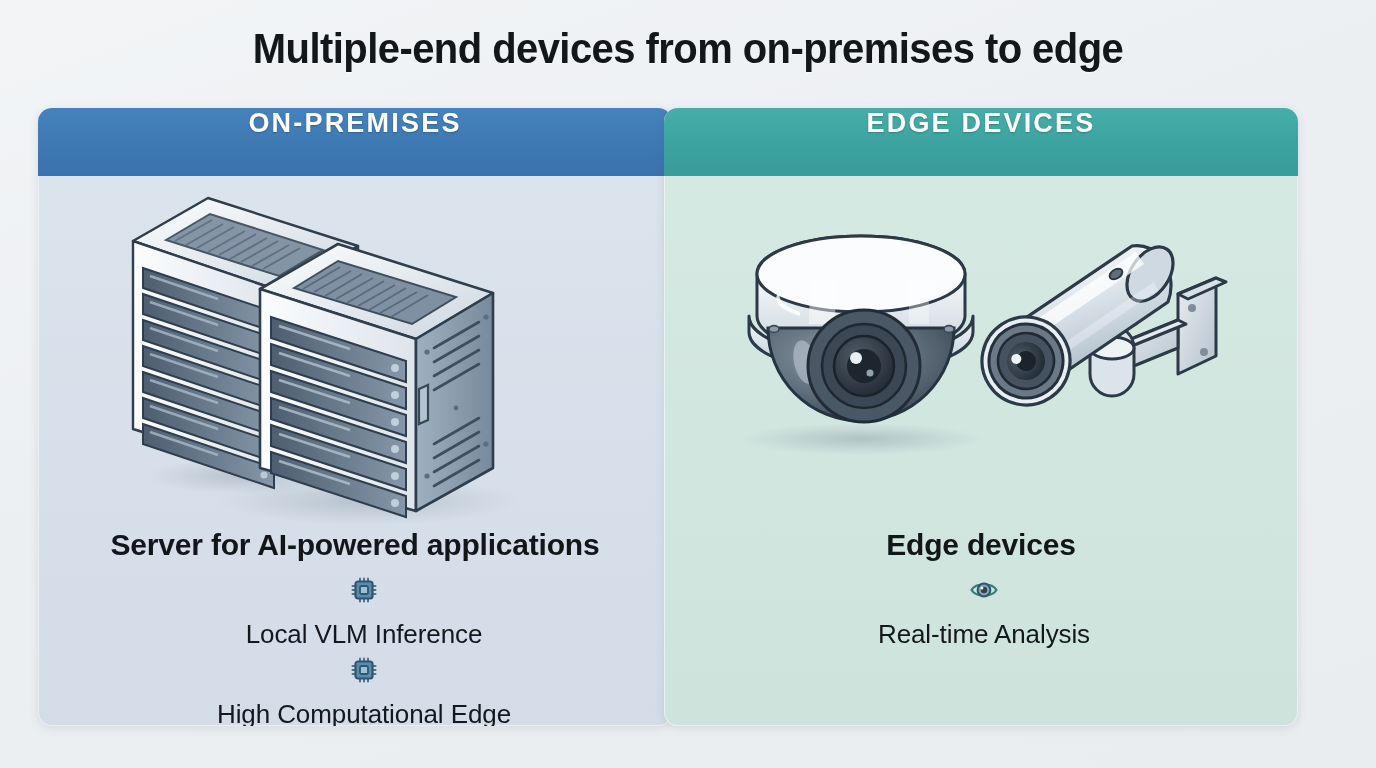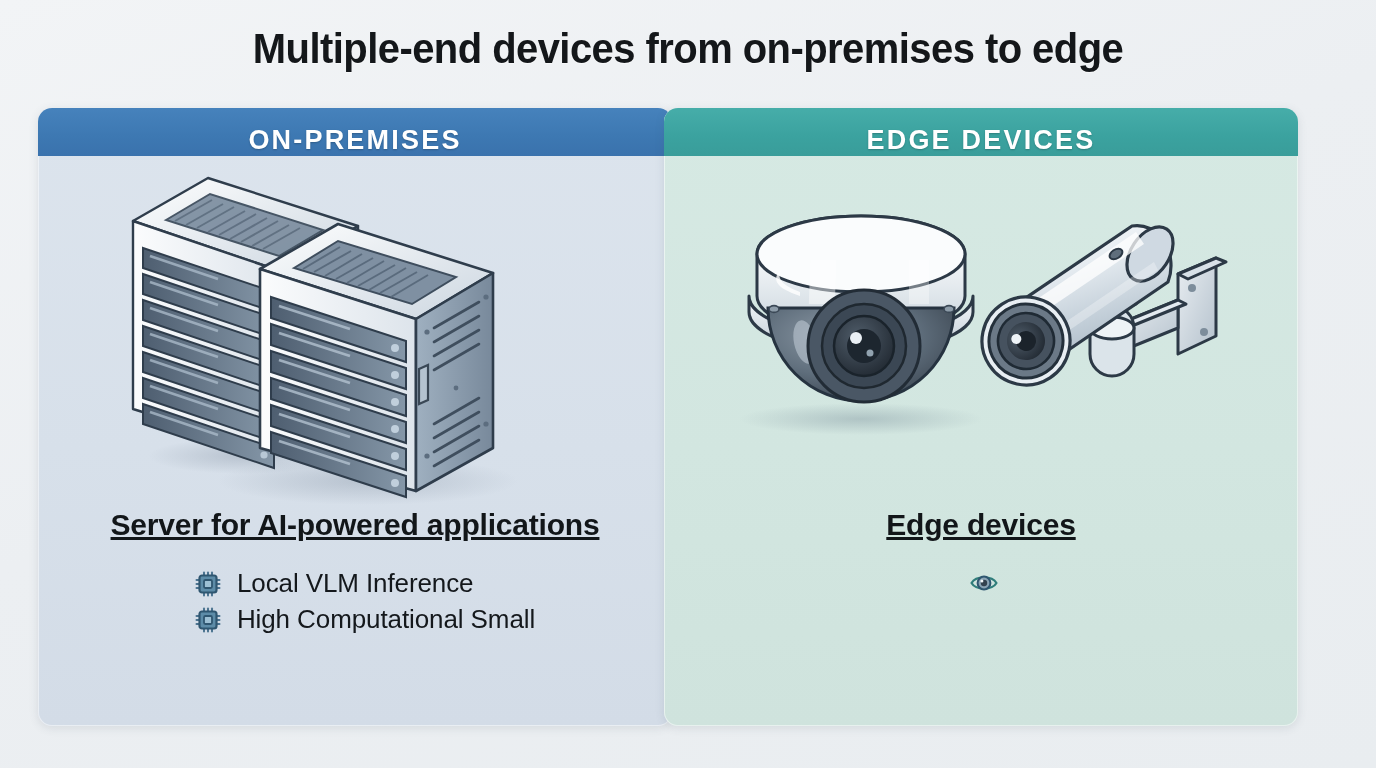--- a/index.html
+++ b/index.html
@@ -43,23 +43,23 @@
     height: 618px;
     border-radius: 14px;
     overflow: hidden;
     box-shadow: 0 2px 10px rgba(60,75,95,0.13),
                 0 0 0 1px rgba(255,255,255,0.5) inset;
   }
   .panel-left  { left: 38px;  width: 634px; background: linear-gradient(180deg,#dce4ed 0%, #d7e0ea 55%, #d3dce7 100%); }
   .panel-right { left: 664px; width: 634px; background: linear-gradient(180deg,#d6e9e3 0%, #d2e6e0 55%, #cfe3dd 100%); }
 
   .panel-header {
-    height: 48px;
+    height: 68px;
     display: flex;
-    align-items: flex-end;
+    align-items: flex-start;
     justify-content: center;
     color: #ffffff;
     font-size: 27px;
     font-weight: 700;
     letter-spacing: 2.2px;
     font-family: "Liberation Sans Narrow", "Liberation Sans", sans-serif;
     text-shadow: 0 1px 2px rgba(0,0,0,0.22);
   }
   .header-blue { background: linear-gradient(180deg,#4682bc 0%, #3d78b2 60%, #3a72ad 100%); }
   .header-teal { background: linear-gradient(180deg,#46ada9 0%, #3ba29f 60%, #399d9a 100%); }
@@ -82,32 +82,32 @@
     right: 0;
     top: 352px;
     text-align: center;
   }
   .caption-title {
     font-size: 30px;
     font-weight: 700;
     color: #121619;
     font-family: "Liberation Sans Narrow", "Liberation Sans", sans-serif;
     letter-spacing: -0.2px;
-    margin-bottom: 21px;
-    text-decoration: underline;
+    margin-bottom: 8px;
   }
   .feature-list {
     display: inline-block;
     text-align: left;
   }
   .feature-row {
     display: flex;
     align-items: center;
     gap: 14px;
     margin: 5px 0;
+    flex-direction: column;
   }
   .feature-icon {
     width: 30px;
     height: 30px;
     flex: 0 0 30px;
     display: flex;
     align-items: center;
     justify-content: center;
   }
   .feature-label {
@@ -347,21 +347,21 @@
                     <path d="M2.5 14h3"></path>
                     <path d="M2.5 18h3"></path>
                   <path d="M22.5 10h3"></path>
                     <path d="M22.5 14h3"></path>
                     <path d="M22.5 18h3"></path>
                 </g>
                 <rect x="5.5" y="5.5" width="17" height="17" rx="2.5" fill="#5d8ca8" stroke="#2f5670" stroke-width="2.2"></rect>
                 <rect x="10" y="10" width="8" height="8" rx="1.4" fill="#9dc0d4" stroke="#2f5670" stroke-width="1.8"></rect>
               </svg>
             </span>
-            <span class="feature-label">High Computational Small</span>
+            <span class="feature-label">High Computational Edge</span>
           </div>
 
         </div>
       </div>
 
     </div>
   </div>
 
   <div class="panel panel-right">
 
@@ -495,20 +495,21 @@
 
           <div class="feature-row">
             <span class="feature-icon">
               <svg width="30" height="30" viewBox="0 0 30 30">
                 <path d="M2.5 15 C7 7.5, 23 7.5, 27.5 15 C23 22.5, 7 22.5, 2.5 15 Z" fill="#cfe3de" stroke="#2f7d7a" stroke-width="2.2" stroke-linejoin="round"></path>
                 <circle cx="15" cy="15" r="6.4" fill="#8aa3b4" stroke="#2f5670" stroke-width="2"></circle>
                 <circle cx="15" cy="15" r="3.2" fill="#33424f"></circle>
                 <circle cx="12.9" cy="12.9" r="1.5" fill="#f2f7fa"></circle>
               </svg>
             </span>
+            <span class="feature-label">Real-time Analysis</span>
           </div>
 
 
         </div>
       </div>
 
     </div>
   </div>
 
 </div>

